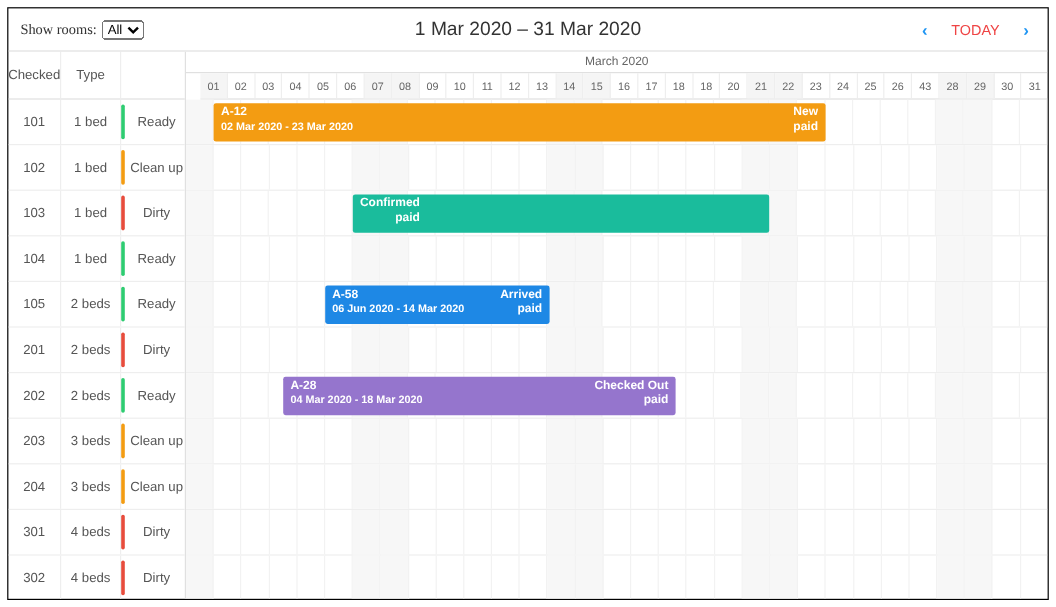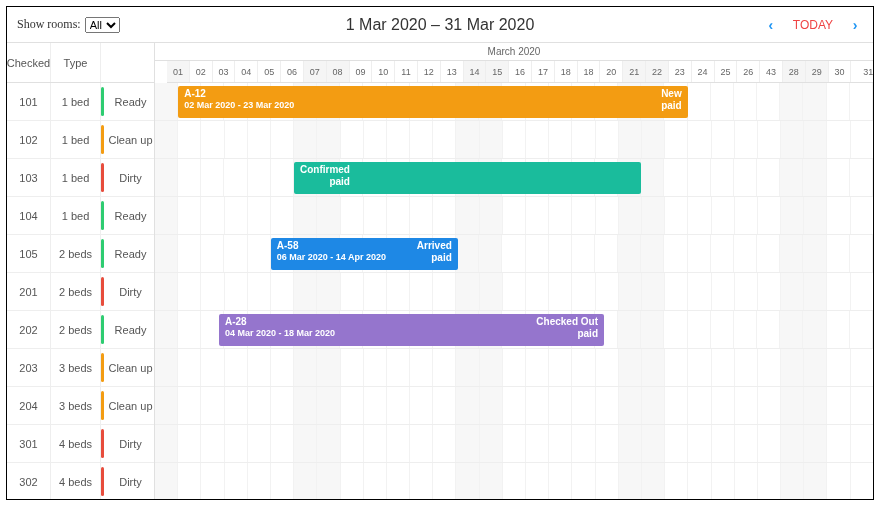--- a/index.html
+++ b/index.html
@@ -128,21 +128,21 @@
     margin-left: 12px;
   }
   .day {
     flex: 1;
     text-align: center;
     font-size: 9px;
     color: #666;
     line-height: 22px;
     border-right: 1px solid #eee;
   }
-  .day:last-child { border-right: none; text-align: right; }
+  .day:last-child { border-right: none; }
   .day.we { background: #f5f5f5; }
   .right-body {
     position: relative;
   }
   .right-row {
     height: 38px;
     display: flex;
     border-bottom: 1px solid #eee;
     position: relative;
   }
@@ -500,21 +500,21 @@
             <div class="cell"></div>
             <div class="cell"></div>
             <div class="cell"></div>
             <div class="cell we"></div>
             <div class="cell we"></div>
             <div class="cell"></div>
             <div class="cell"></div>
             <div class="booking" style="background: rgb(30, 136, 229); left: 115.806px; width: 187px;">
               <div class="bleft">
                 <span>A-58</span>
-                <span class="bdates">06 Mar 2020 - 14 Apr 2020</span>
+                <span class="bdates">06 Jun 2020 - 14 Mar 2020</span>
               </div>
               <div class="bright">
                 <span>Arrived</span>
                 <span>paid</span>
               </div>
             </div>
           </div>
           <div class="right-row">
             <div class="cell we"></div>
             <div class="cell"></div>
@@ -573,21 +573,21 @@
             <div class="cell we"></div>
             <div class="cell"></div>
             <div class="cell"></div>
             <div class="cell"></div>
             <div class="cell"></div>
             <div class="cell"></div>
             <div class="cell we"></div>
             <div class="cell we"></div>
             <div class="cell"></div>
             <div class="cell"></div>
-            <div class="booking" style="background: rgb(149, 117, 205); left: 64px; width: 385px;">
+            <div class="booking" style="background: rgb(149, 117, 205); left: 81px; width: 327px;">
               <div class="bleft">
                 <span>A-28</span>
                 <span class="bdates">04 Mar 2020 - 18 Mar 2020</span>
               </div>
               <div class="bright">
                 <span>Checked Out</span>
                 <span>paid</span>
               </div>
             </div>
           </div>

